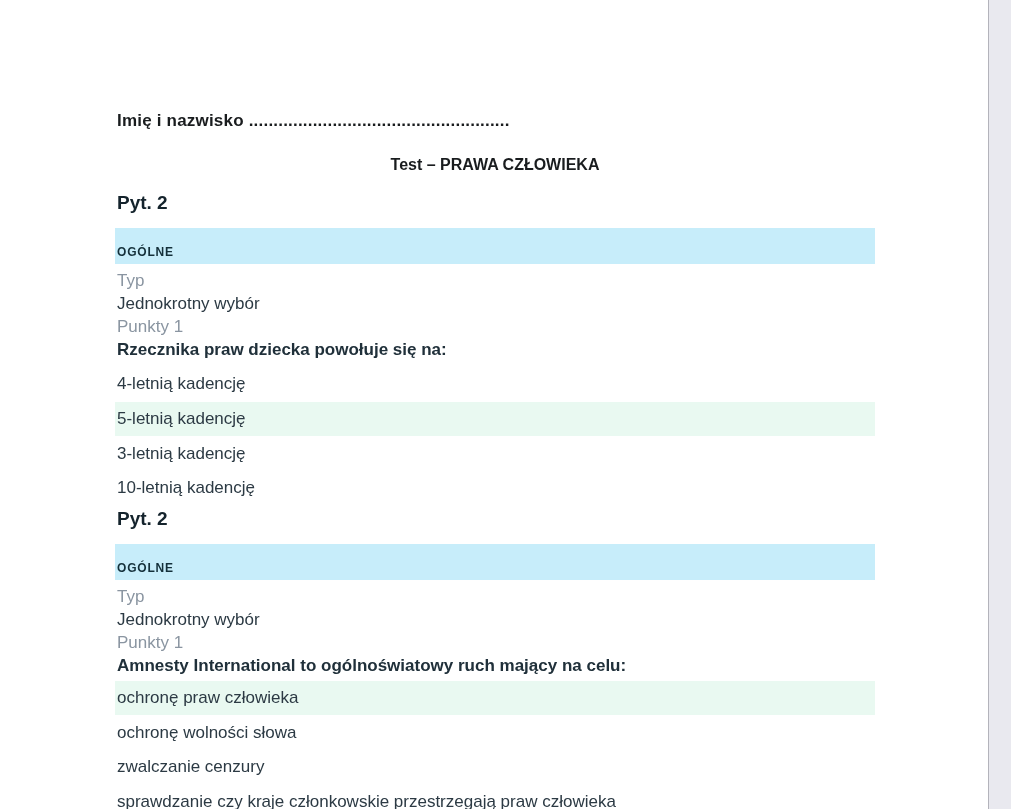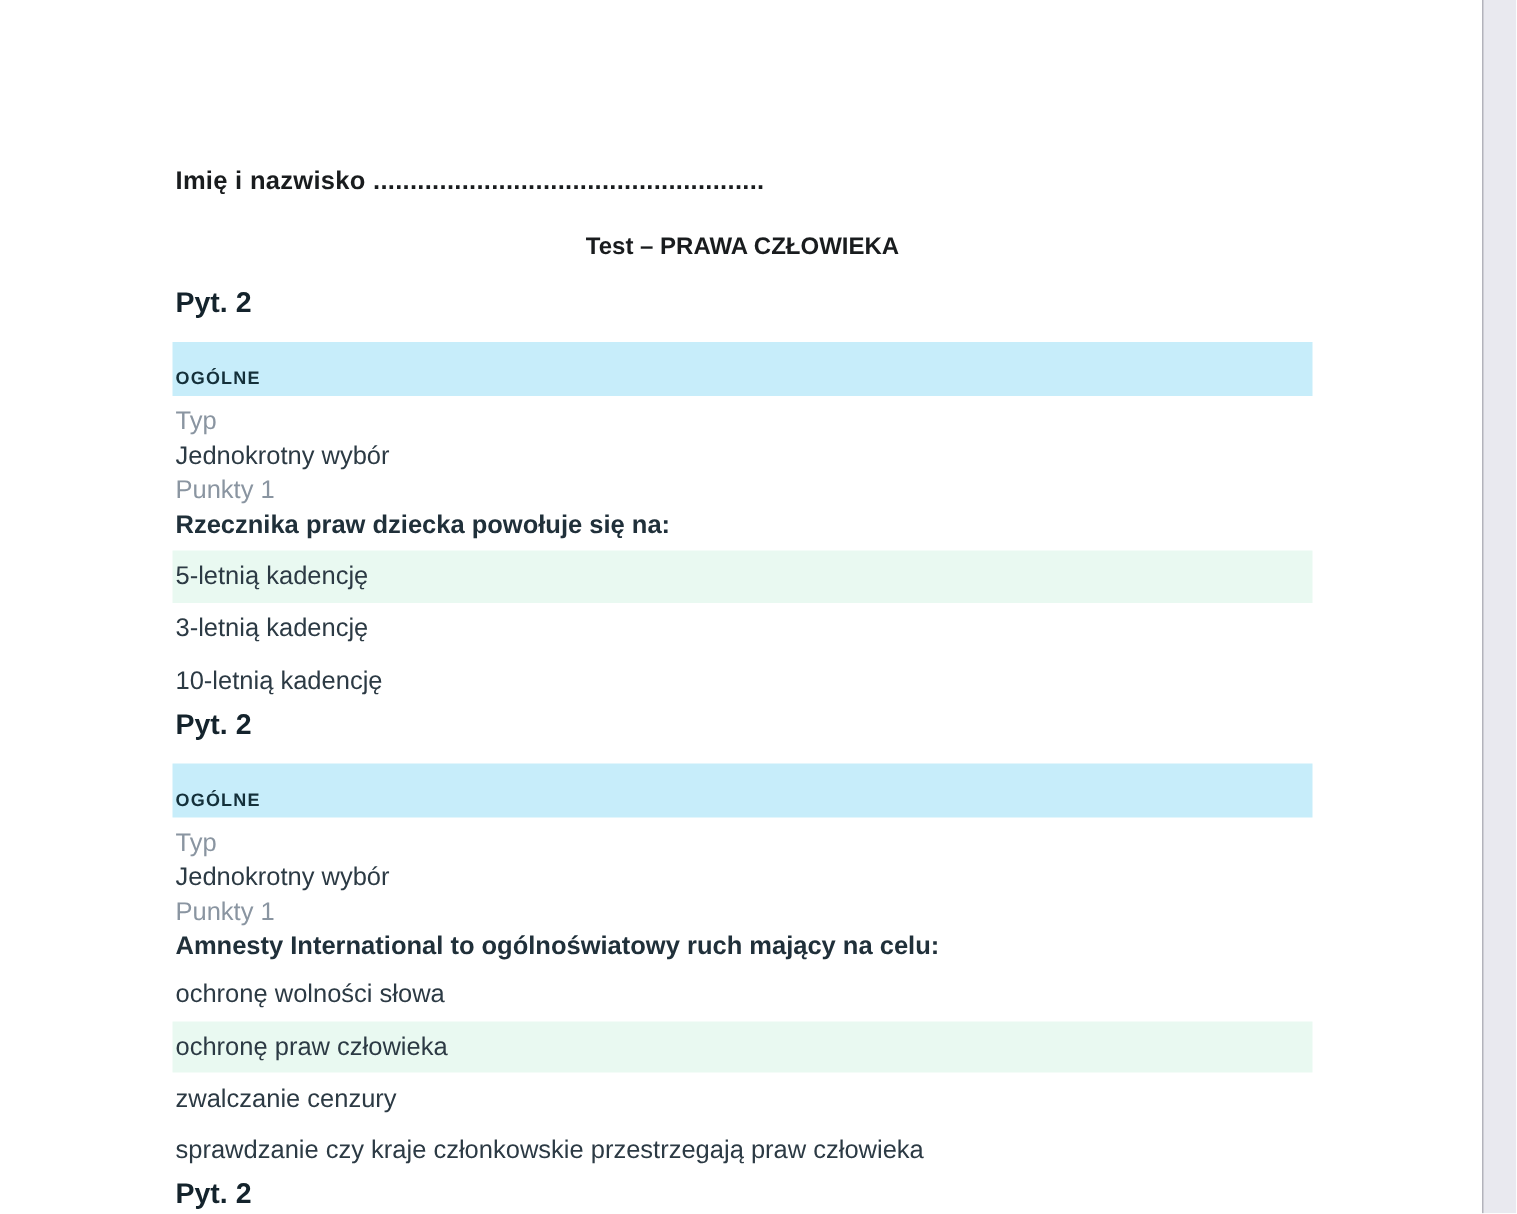--- a/index.html
+++ b/index.html
@@ -116,20 +116,23 @@
       <div class="section-bar">
         <span class="section-label">OGÓLNE</span>
       </div>
       <div class="meta-block">
         <div class="meta-line muted">Typ</div>
         <div class="meta-line">Jednokrotny wybór</div>
         <div class="meta-line muted">Punkty 1</div>
         <div class="question-text">Rzecznika praw dziecka powołuje się na:</div>
       </div>
       <div class="answers">
+        <div class="answer-row">
+          <span>4-letnią kadencję</span>
+        </div>
         <div class="answer-row hl">
           <span>5-letnią kadencję</span>
         </div>
         <div class="answer-row">
           <span>3-letnią kadencję</span>
         </div>
         <div class="answer-row">
           <span>10-letnią kadencję</span>
         </div>
       </div>
@@ -140,25 +143,25 @@
       <div class="section-bar">
         <span class="section-label">OGÓLNE</span>
       </div>
       <div class="meta-block">
         <div class="meta-line muted">Typ</div>
         <div class="meta-line">Jednokrotny wybór</div>
         <div class="meta-line muted">Punkty 1</div>
         <div class="question-text">Amnesty International to ogólnoświatowy ruch mający na celu:</div>
       </div>
       <div class="answers tight">
+        <div class="answer-row hl">
+          <span>ochronę praw człowieka</span>
+        </div>
         <div class="answer-row">
           <span>ochronę wolności słowa</span>
-        </div>
-        <div class="answer-row hl">
-          <span>ochronę praw człowieka</span>
         </div>
         <div class="answer-row">
           <span>zwalczanie cenzury</span>
         </div>
         <div class="answer-row">
           <span>sprawdzanie czy kraje członkowskie przestrzegają praw człowieka</span>
         </div>
       </div>
     </section>
 

